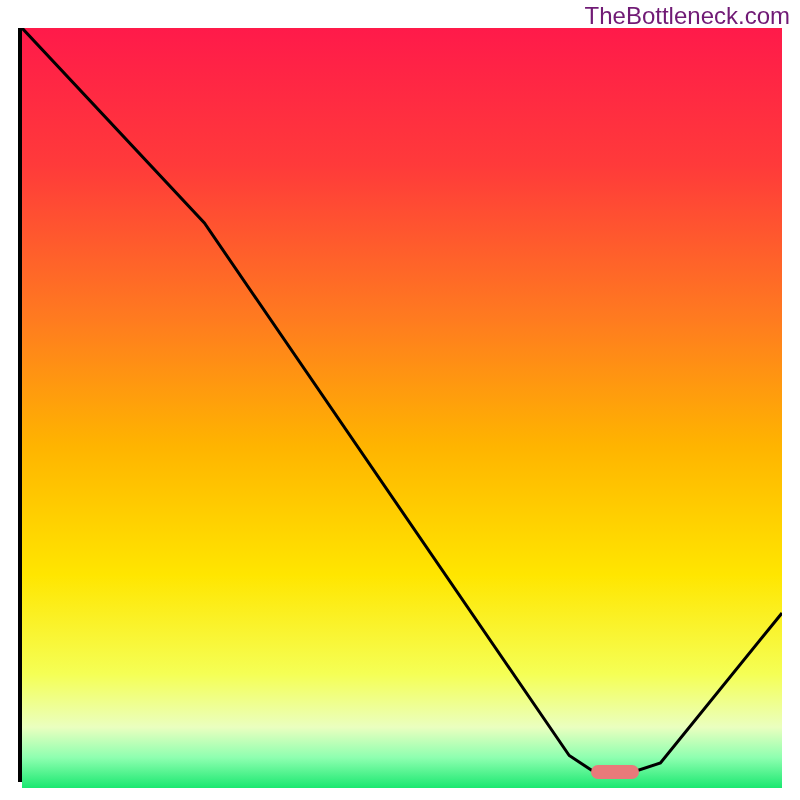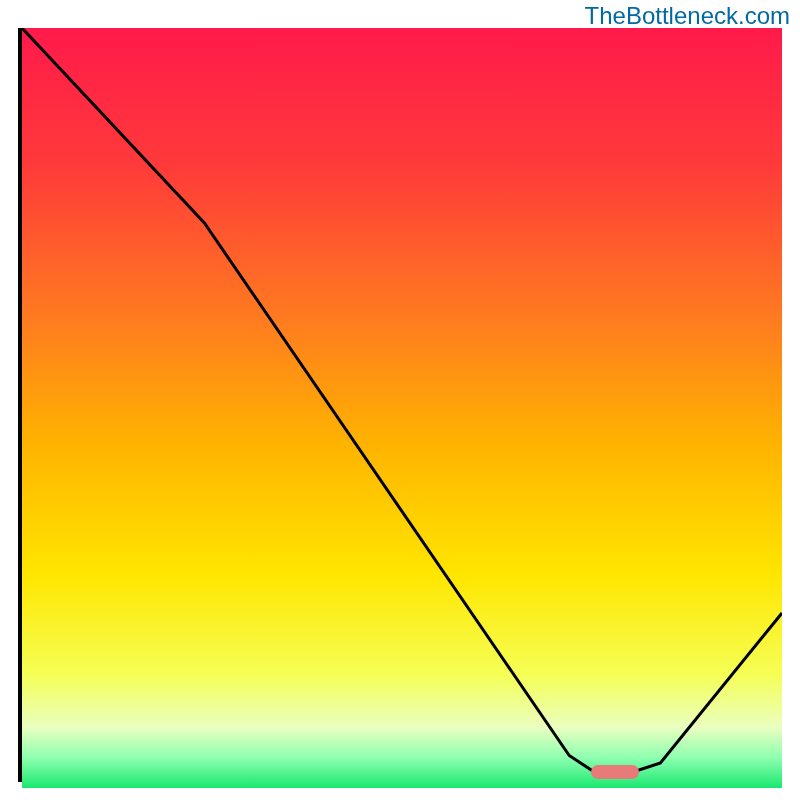--- a/index.html
+++ b/index.html
@@ -12,21 +12,21 @@
   }
   .wrapper {
     position: relative;
     width: 800px;
     height: 800px;
   }
   .watermark {
     position: absolute;
     top: 2px;
     right: 10px;
-    color: #0369a1;
+    color: #701a75;
     font-size: 24px;
     font-weight: 500;
     z-index: 10;
   }
   .plot-frame {
     position: absolute;
     left: 18px;
     top: 28px;
     width: 764px;
     height: 754px;

